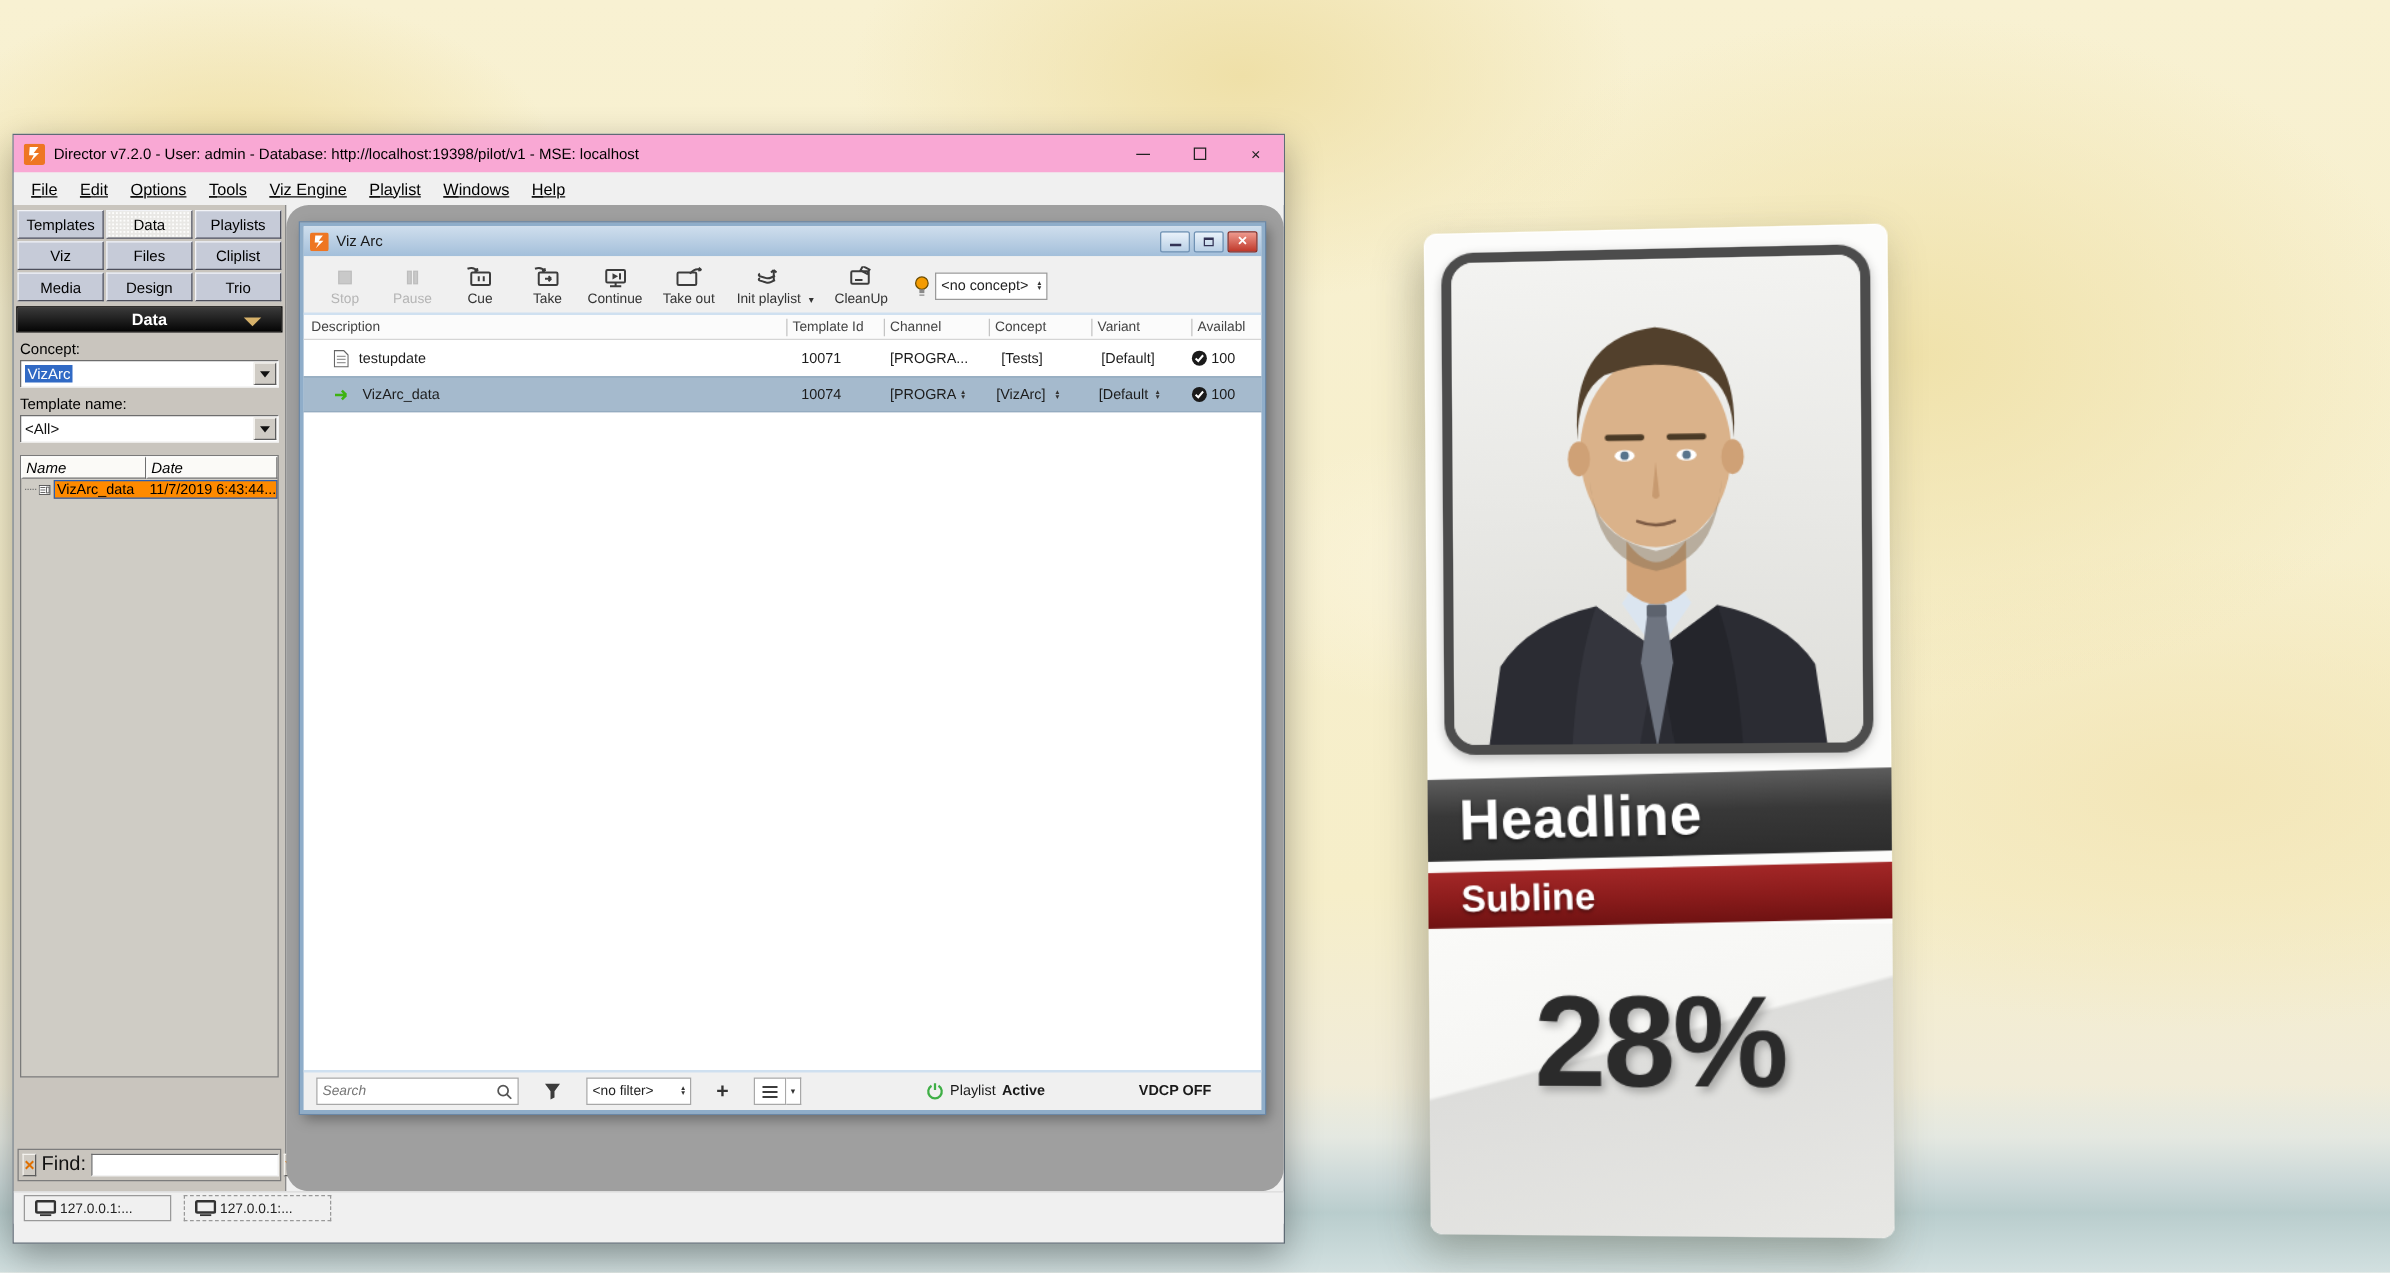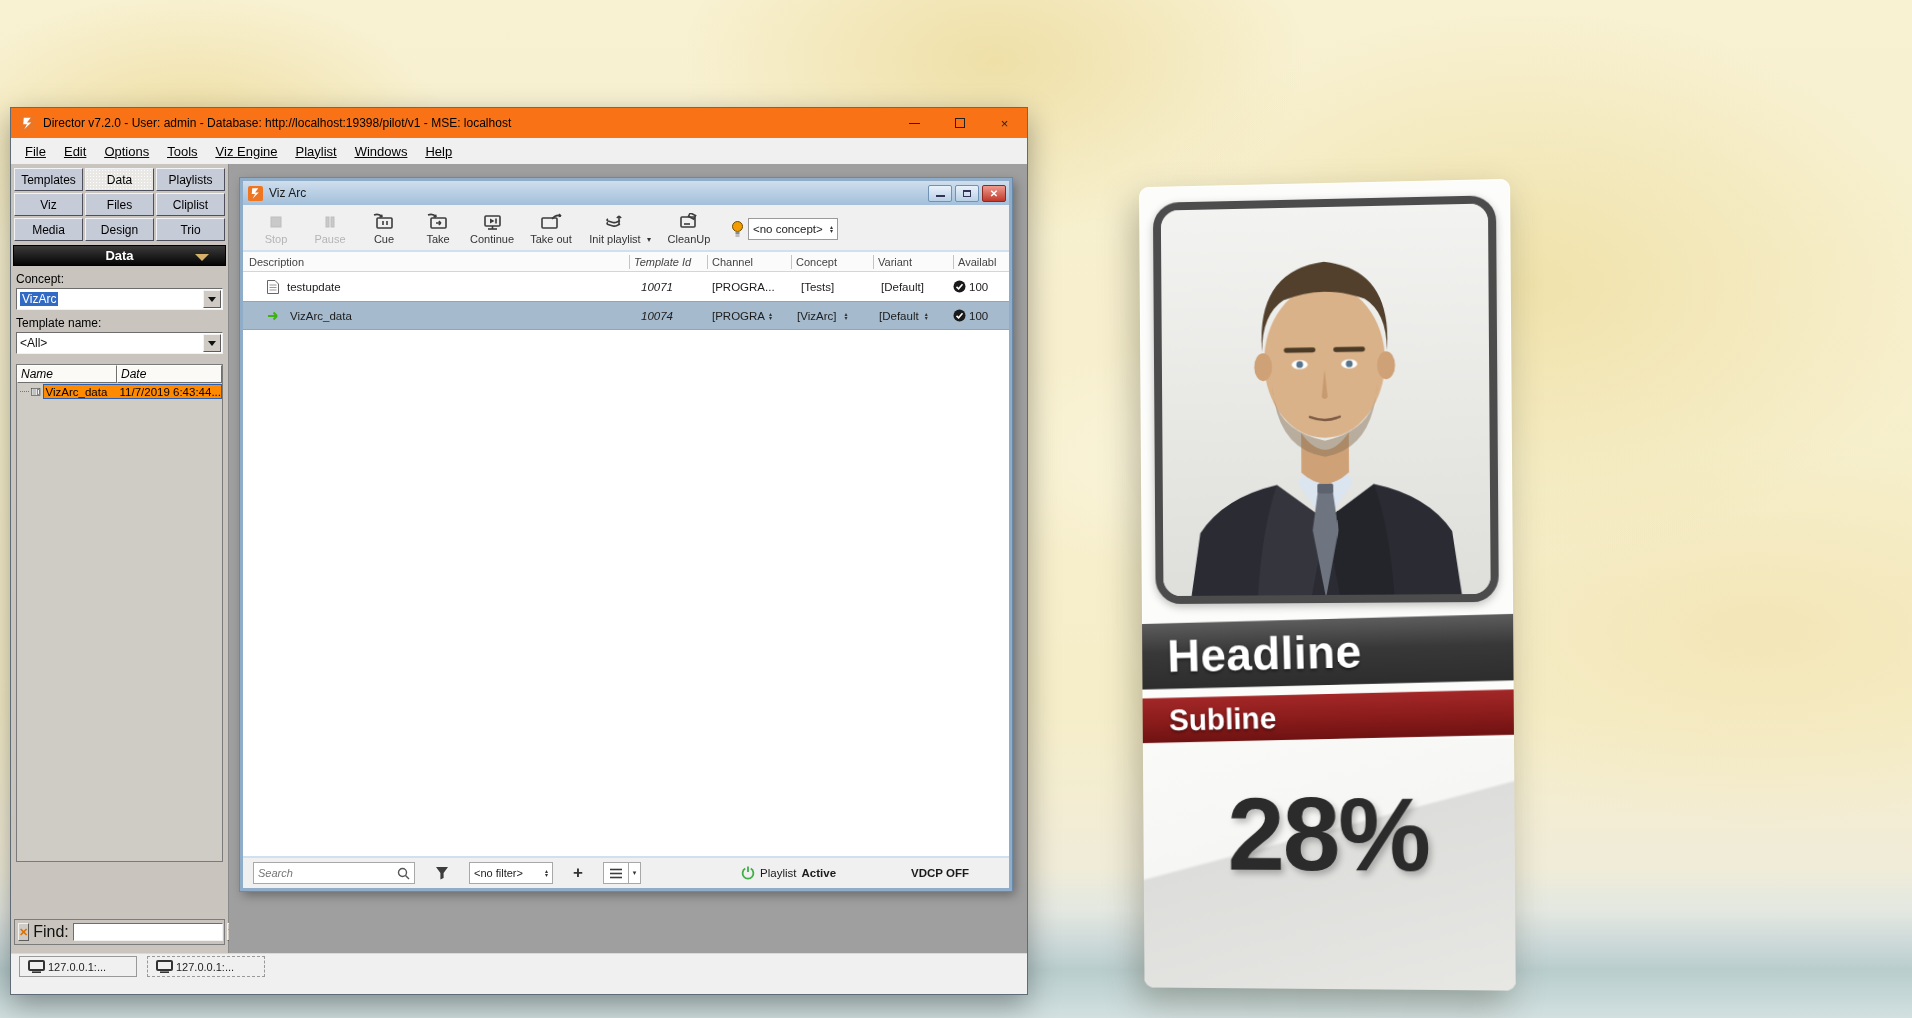--- a/index.html
+++ b/index.html
@@ -17,21 +17,21 @@
       radial-gradient(ellipse 500px 200px at 65% 45%, #fbf5de 0%, rgba(251,245,222,0) 60%),
       linear-gradient(#f8f1d2 0%, #f6eec9 70%, #f1ecd8 84%, #e7ecdf 100%);
   }
   .bg-bottom { position:absolute; left:0; right:0; top:868px; height:150px;
     background:linear-gradient(rgba(243,239,220,0) 0%, #e4e8e1 28%, #cbd8d8 52%, #b9cdcd 68%, #d2e0e0 100%); }
 
   
   .director { position:absolute; left:10px; top:107px; width:1018px; height:888px;
     background:#f0f0f0; border:1px solid #5f6b75; box-shadow:0 10px 28px rgba(0,0,0,.35);
     font-size:12px; color:#111; }
-  .titlebar { height:30px; display:flex; align-items:center; padding:0 0 0 8px; background:#f97316; }
+  .titlebar { height:30px; display:flex; align-items:center; padding:0 0 0 8px; background:#f9a8d4; }
   .titlebar .apptitle { margin-left:7px; font-size:12px; color:#000; white-space:nowrap; }
   .win-controls { margin-left:auto; display:flex; height:100%; }
   .win-btn { width:45px; height:100%; display:flex; align-items:center; justify-content:center; color:#222; font-size:13px; }
   .glyph-min { width:11px; border-top:1px solid #222; display:block; }
   .glyph-max { width:10px; height:10px; border:1px solid #222; display:block; }
 
   .menubar { height:26px; display:flex; align-items:center; gap:2px; padding-left:6px;
     background:#f0f0f0; font-size:13px;text-decoration:underline; }
   .menu-item { display:inline-block; padding:3px 8px; color:#000; }
   .menu-item::first-letter { text-decoration:underline; }
@@ -77,21 +77,21 @@
     border:1px solid #7c7c7c; background:#c9c5be; display:flex; align-items:center; padding:0 3px; gap:4px; }
   .sq-btn { width:18px; height:18px; background:#cfcbc4; display:flex; align-items:center; justify-content:center;
     border:1px solid; border-color:#f4f2ee #5c5c5c #5c5c5c #f4f2ee; font-size:10px; }
   .x-orange { color:#e07000; font-weight:bold; font-size:11px; }
   .find-input { flex:1; height:18px; border:1px solid; border-color:#6d6d6d #f2f2f2 #f2f2f2 #6d6d6d;
     background:#fff; font-size:11px; padding:0 3px; }
   .tri-dn-or { width:0; height:0; border-left:5px solid transparent; border-right:5px solid transparent; border-top:6px solid #e07000; }
   .tri-up-or { width:0; height:0; border-left:5px solid transparent; border-right:5px solid transparent; border-bottom:6px solid #e07000; }
 
   
-  .mdi { flex:1; background:#9f9f9f; position:relative; }
+  .mdi { flex:1; background:#9f9f9f; position:relative;border-radius:18px; }
   .vizarc { position:absolute; left:11px; top:14px; width:772px; height:713px;
     border:3px solid #8fadc9; outline:1px solid #6a88a8; background:#f0f0f0;
     box-shadow:3px 4px 10px rgba(0,0,0,.35); display:flex; flex-direction:column; }
   .va-title { height:24px; background:linear-gradient(#cfdeed,#a3bfda); display:flex; align-items:center;
     padding:0 3px 0 5px; }
   .va-title .va-name { margin-left:6px; font-size:12px; color:#1a1a1a; }
   .va-ctrls { margin-left:auto; display:flex; gap:3px; }
   .va-btn { width:24px; height:17px; border-radius:2px; display:flex; align-items:center; justify-content:center;
     font-size:10px; font-weight:bold; color:#234;
     background:linear-gradient(#eaf2fa,#b9d0e6); border:1px solid #7092b4; }
@@ -106,21 +106,21 @@
   .tb-btn.wide { width:64px; }
   .tb-btn .lbl { white-space:nowrap; }
   .tb-btn.disabled { color:#b5b5b5; }
   .tb-caret { width:10px; align-self:flex-end; margin-bottom:6px; font-size:8px; color:#333; }
   .concept-combo { margin-left:10px; display:flex; align-items:center; gap:4px; }
   .cc-box { width:90px; height:22px; border:1px solid #9a9a9a; background:#fff; display:flex; align-items:center; padding:0 4px; font-size:11.5px; color:#222; }
   .spin { display:flex; flex-direction:column; line-height:4px; font-size:6px; color:#333; margin-left:auto; }
 
   .va-grid-head { height:20px; display:flex; align-items:center; background:#fbfbfb;
     border-bottom:1px solid #d5d5d5; font-size:11px; color:#444; }
-  .col-desc { flex:1; padding-left:6px; } .col-tid { width:78px;font-style:italic; } .col-ch { width:84px; }
+  .col-desc { flex:1; padding-left:6px; } .col-tid { width:78px; } .col-ch { width:84px; }
   .col-co { width:82px; } .col-va { width:80px; } .col-av { width:56px; }
   .hsep { border-left:1px solid #c4c4c4; padding-left:4px; height:14px; display:flex; align-items:center; }
 
   .va-row { height:29px; display:flex; align-items:center; font-size:11.5px; color:#1c1c1c; background:#fff; }
   .va-row.selected { background:#a5bacd; border-top:1px solid #8ea6bc; border-bottom:1px solid #8ea6bc; }
   .va-row .cell { display:flex; align-items:center; }
   .rowicon { margin:0 8px 0 18px; display:flex; }
   .va-list-rest { flex:1; background:#fff; }
 
   .va-footer { height:32px; display:flex; align-items:center; gap:20px; padding:0 10px;

